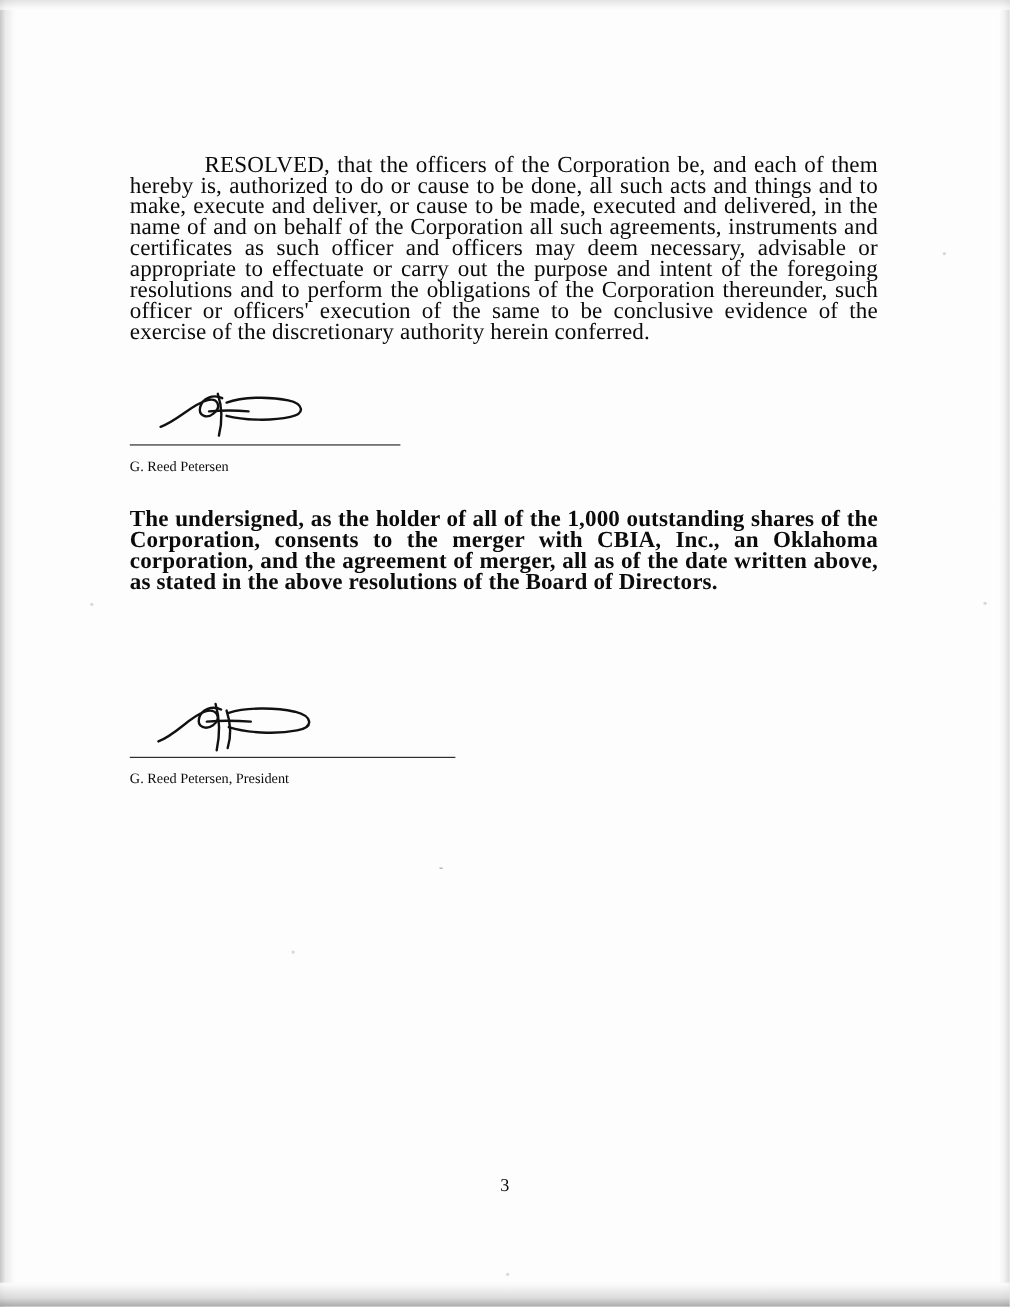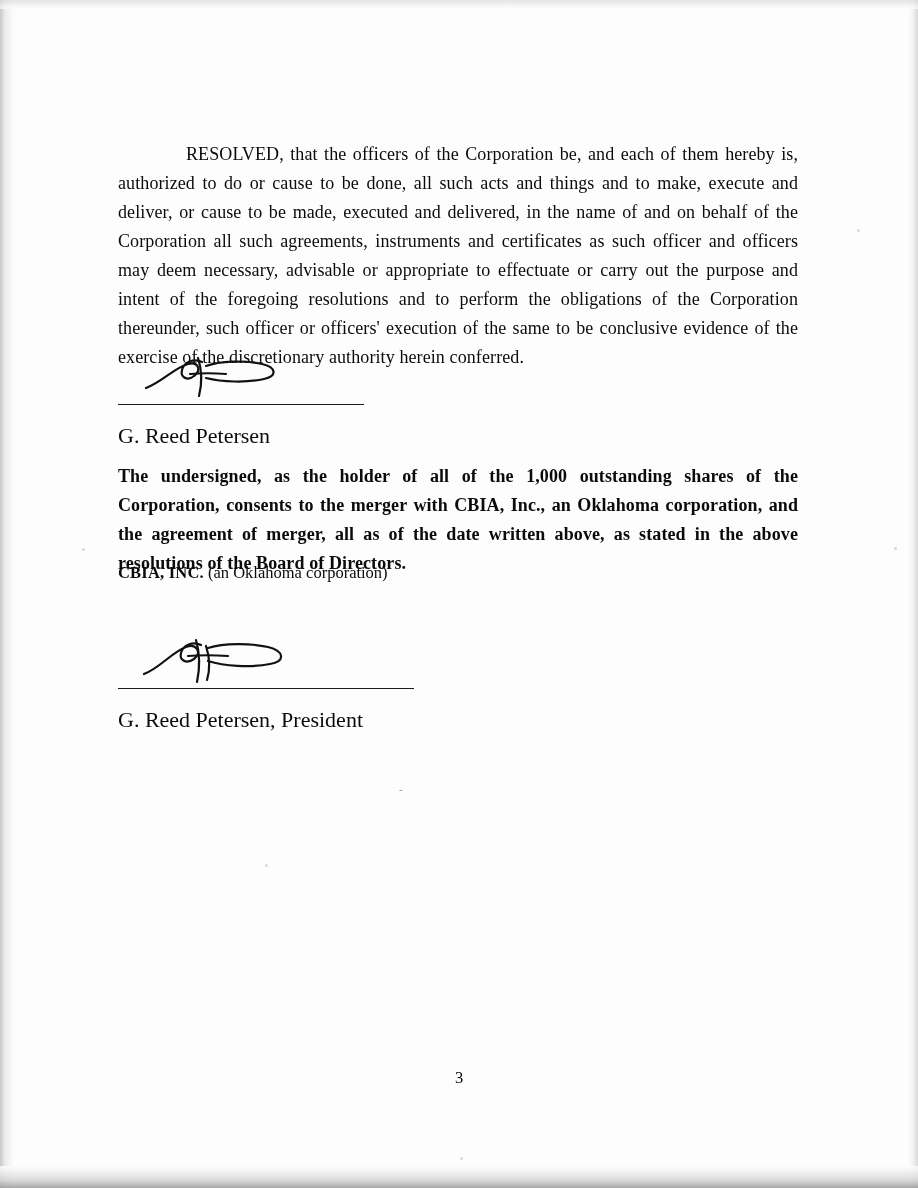--- a/index.html
+++ b/index.html
@@ -60,22 +60,22 @@
 
   .content {
     position: absolute;
     left: 118px;
     top: 140px;
     width: 680px;
   }
 
   p.body-para {
     margin: 0 0 0 0;
-    font-size: 18px;
-    line-height: 29px;
+    font-size: 21px;
+    line-height: 19px;
     text-align: justify;
     text-indent: 68px;
     letter-spacing: .1px;
   }
   p.body-para.no-indent {
     text-indent: 0;
   }
   .gap-2 { height: 34px; }
 
   
@@ -102,23 +102,23 @@
   }
   .sig-line {
     border-bottom: 1.4px solid #1a1a1a;
     width: 246px;
     margin-left: 0;
   }
   .sig-line.wide {
     width: 296px;
   }
   .sig-name {
-    font-size: 22px;
+    font-size: 13px;
     line-height: 22px;
-    margin-top: 20px;
+    margin-top: 8px;
   }
 
   .para-block-2 {
     position: absolute;
     left: 118px;
     top: 462px;
     width: 680px;
     font-weight: bold;
   }
   .party-line {
@@ -181,23 +181,20 @@
       </svg>
     </div>
     <div class="sig-line"></div>
     <div class="sig-name">G. Reed Petersen</div>
   </div>
 
   <div class="para-block-2">
     <p class="body-para no-indent">The undersigned, as the holder of all of the 1,000 outstanding shares of the Corporation, consents to the merger with CBIA, Inc., an Oklahoma corporation, and the agreement of merger, all as of the date written above, as stated in the above resolutions of the Board of Directors.</p>
   </div>
 
-  <div class="party-line">
-    <b>CBIA, INC.</b><span> (an Oklahoma corporation)</span>
-  </div>
 
   <div class="sig-block-2">
     <div class="sig-mark">
       <svg width="190" height="50" viewBox="0 0 190 50">
         <g fill="none" stroke="#111111" stroke-width="2.2" stroke-linecap="round" stroke-linejoin="round">
           <path d="M8 38 C 24 32, 36 16, 50 11 C 61 7, 66 17, 58 23 C 51 28, 43 25, 45 17 C 47 9, 57 5, 65 9"></path>
           <path d="M60 4 C 64 18, 64 32, 61 46"></path>
           <path d="M72 12 C 88 7, 114 7, 132 11 C 148 15, 150 25, 134 28 C 114 32, 88 30, 72 25"></path>
           <path d="M52 20 C 64 19, 78 19, 92 20"></path>
           <path d="M70 10 C 74 22, 74 34, 71 44"></path>

